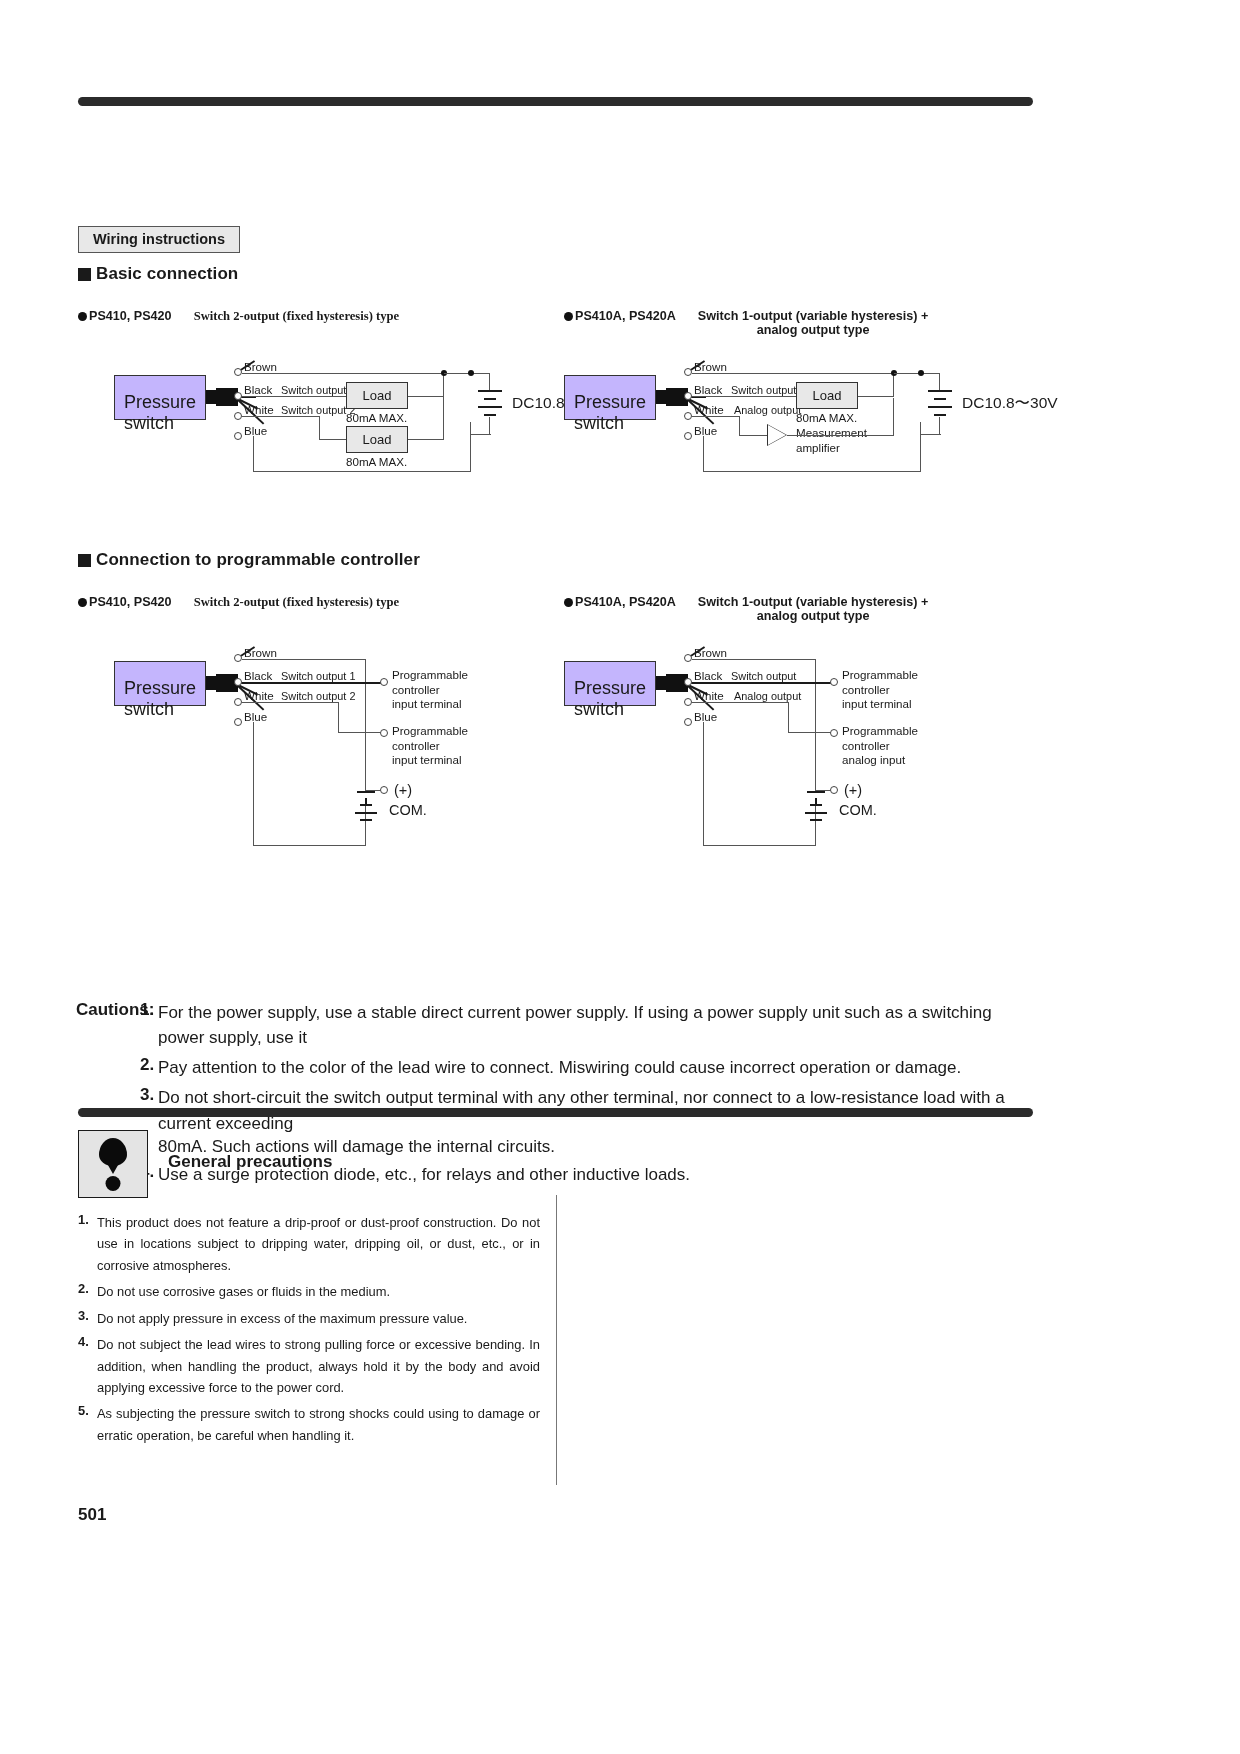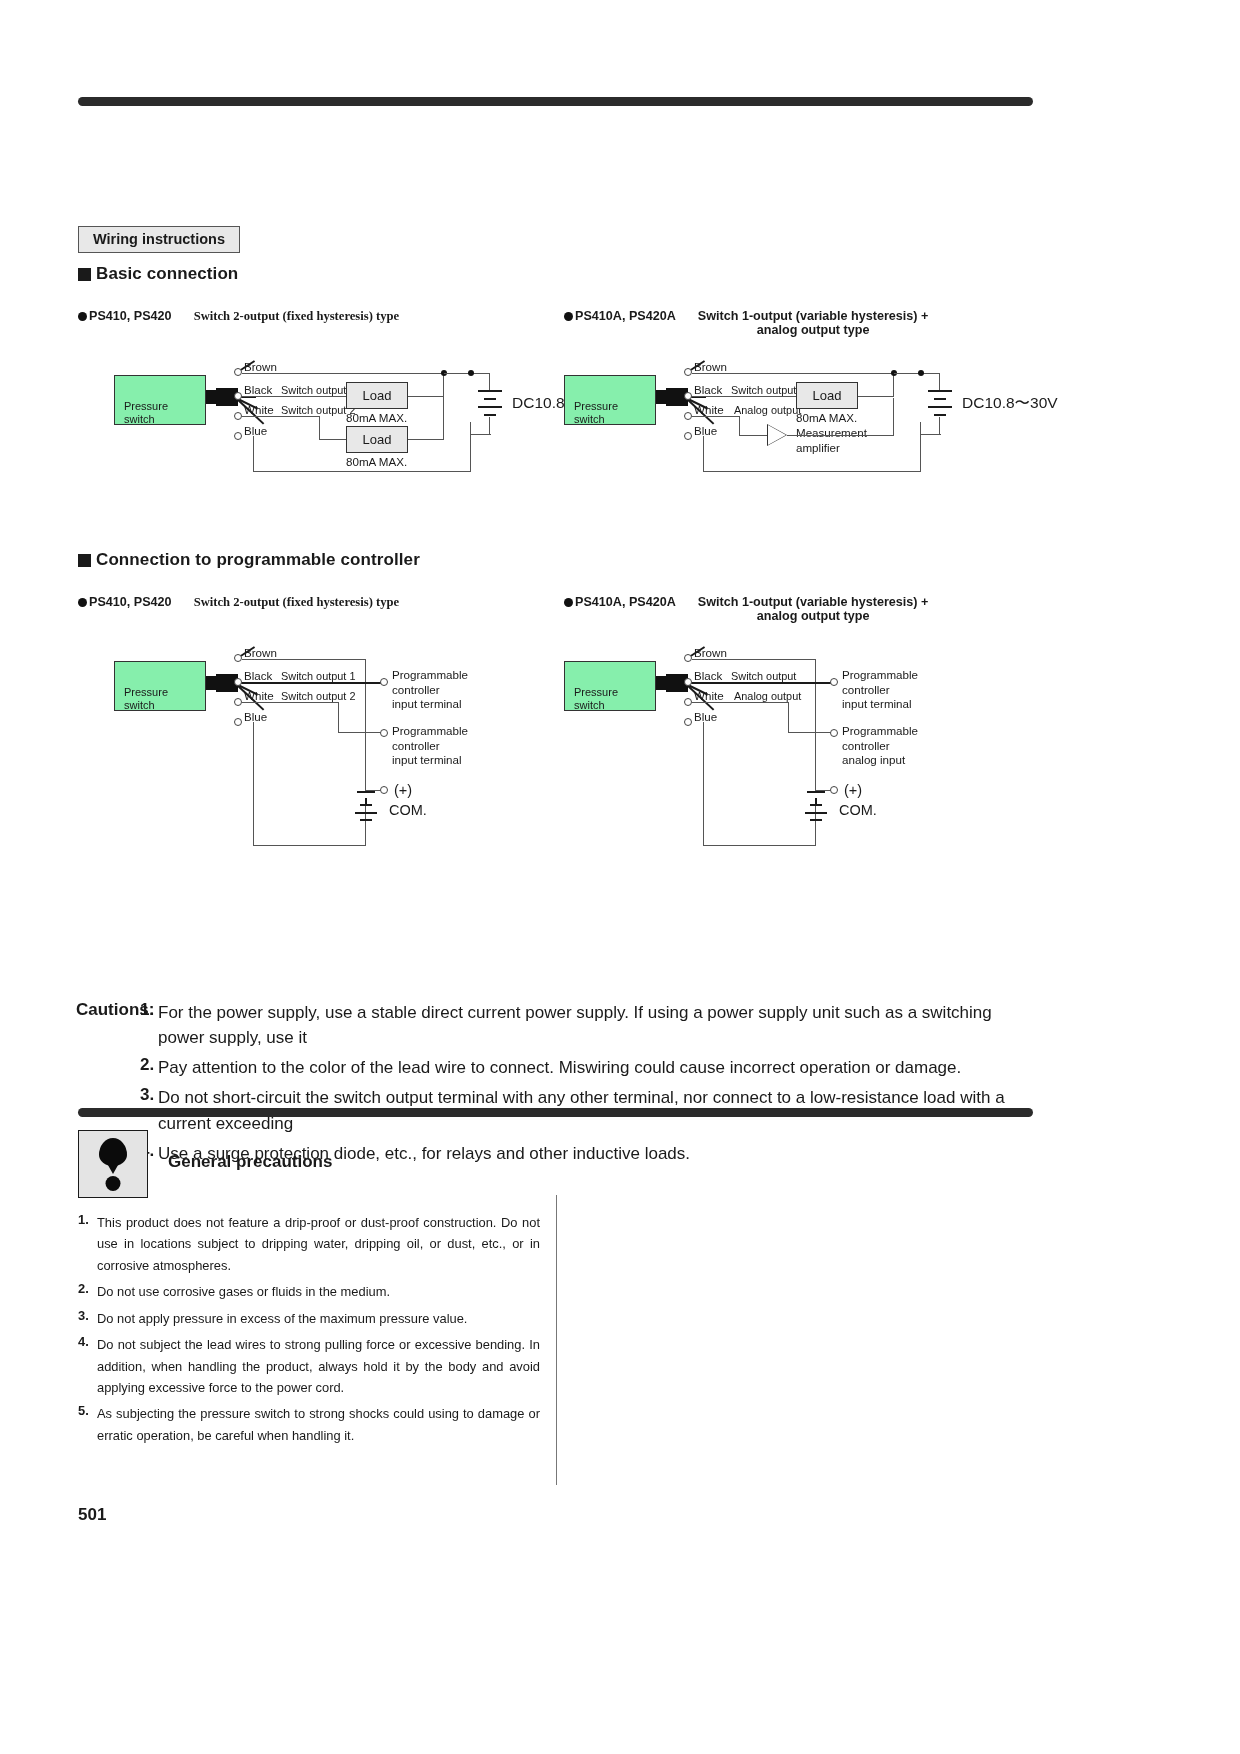--- a/index.html
+++ b/index.html
@@ -50,22 +50,22 @@
   .ml-a { left:78px;  top:309px; }
   .ml-b { left:564px; top:309px; }
   .ml-c { left:78px;  top:595px; }
   .ml-d { left:564px; top:595px; }
   .ml-a .typ, .ml-c .typ { margin-left:22px;font-family:Liberation Serif, serif; }
   .ml-b .typ, .ml-d .typ { margin-left:22px; }
 
   
   .diagram { position:absolute; }
   .box-ps {
-    position:absolute; border:1.4px solid #333; background:#86efac;
-    font-size:11px; line-height:1.18; padding:24px 9px;
+    position:absolute; border:1.4px solid #333; background:#c4b5fd;
+    font-size:18px; line-height:1.18; padding:16px 9px;
     box-sizing:border-box;
   }
   .box-load {
     position:absolute; border:1.2px solid #333; background:#e8e8e8;
     font-size:13px; text-align:center; box-sizing:border-box;
     display:flex; align-items:center; justify-content:center;
   }
   .wire { position:absolute; background:#555; }
   .wire.h { height:1.3px; }
   .wire.v { width:1.3px; }
@@ -439,20 +439,21 @@
       <span class="c-lead"></span>
       <span class="c-num">2.</span>
       <span class="c-txt">Pay attention to the color of the lead wire to connect. Miswiring could cause incorrect operation or damage.</span>
     </div>
 
     <div class="c-row" style="margin-top:5px;">
       <span class="c-lead"></span>
       <span class="c-num">3.</span>
       <span class="c-txt">Do not short-circuit the switch output terminal with any other terminal, nor connect to a low-resistance load with a current exceeding</span>
     </div>
+    <div class="c-indent" style="padding-left:82px;">80mA. Such actions will damage the internal circuits.</div>
 
     <div class="c-row" style="margin-top:5px;">
       <span class="c-lead"></span>
       <span class="c-num">4.</span>
       <span class="c-txt">Use a surge protection diode, etc., for relays and other inductive loads.</span>
     </div>
   </div>
 
   <div class="rule rule-mid"></div>
 

